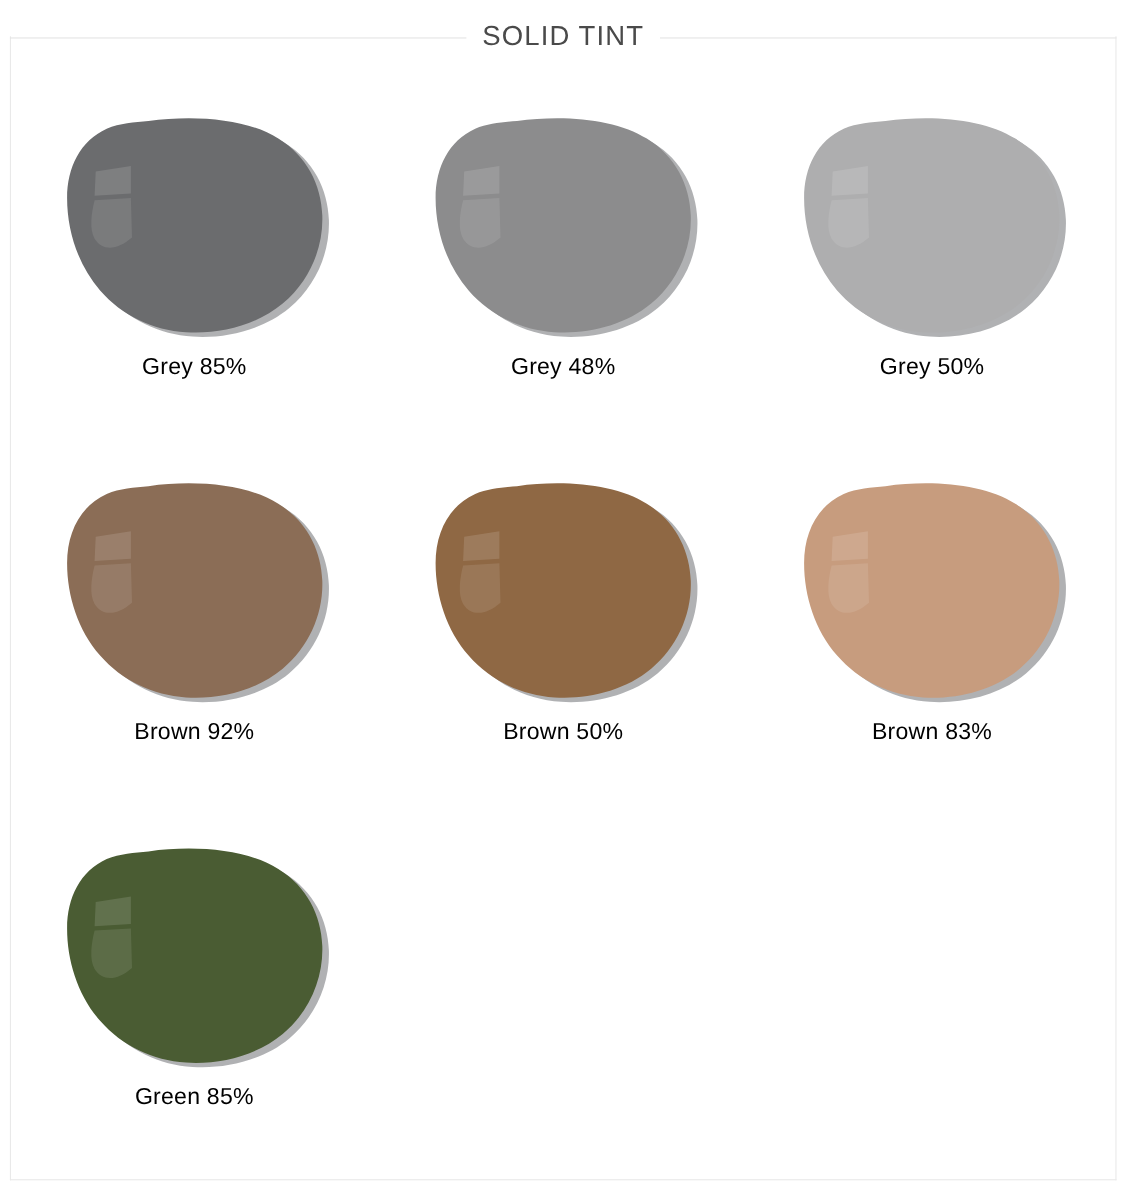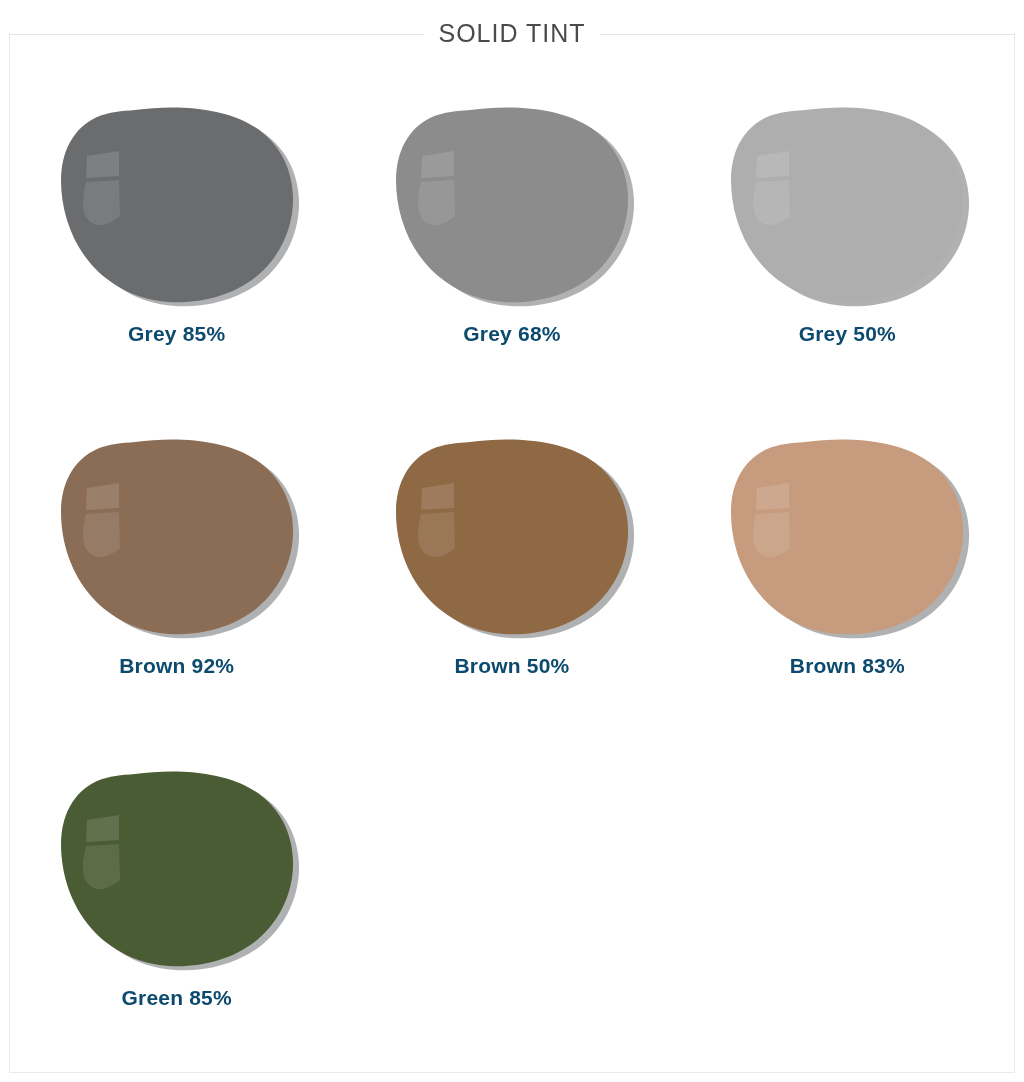--- a/index.html
+++ b/index.html
@@ -98,22 +98,22 @@
   .lens-svg {
     display: block;
     width: 240px;
     height: 200px;
     overflow: visible;
   }
 
   .swatch-label {
     margin-top: 18px;
     font-size: 21px;
-    font-weight: 700;
-    color: #0c4a6e;
+    font-weight: 400;
+    color: #000000;
     letter-spacing: 0.2px;
     white-space: nowrap;
   }
 </style>
 </head>
 <body>
 
 <div class="page">
 
   <div class="frame"></div>
@@ -153,21 +153,21 @@
               <clipPath id="lensclip1">
                 <path d="M 78 6 C 120 0 168 4 196 22 C 222 38 235 64 236 92 C 237 122 224 152 200 172 C 176 192 142 200 112 198 C 82 196 54 183 34 160 C 14 137 4 106 4 76 C 4 48 16 24 40 13 C 52 8 65 7 78 6 Z"></path>
               </clipPath>
             </defs>
             <g clip-path="url(#lensclip1)">
               <path d="M 30 52 L 62 47 L 62 72 L 29 74 Z" fill="#ffffff" opacity="0.13"></path>
               <path d="M 29 78 L 62 76 L 63 112 C 49 124 36 124 29 113 C 24 104 26 90 29 78 Z" fill="#ffffff" opacity="0.10"></path>
             </g>
           </svg>
         </div>
-        <div class="swatch-label">Grey 68%</div>
+        <div class="swatch-label">Grey 48%</div>
       </div>
       <div class="cell">
         <div class="lens-wrap">
           <svg class="lens-svg" viewBox="0 0 240 200">
             <path d="M 78 6 C 120 0 168 4 196 22 C 222 38 235 64 236 92 C 237 122 224 152 200 172 C 176 192 142 200 112 198 C 82 196 54 183 34 160 C 14 137 4 106 4 76 C 4 48 16 24 40 13 C 52 8 65 7 78 6 Z" fill="#6f7174" opacity="0.55" transform="translate(6,4)"></path>
             <path d="M 78 6 C 120 0 168 4 196 22 C 222 38 235 64 236 92 C 237 122 224 152 200 172 C 176 192 142 200 112 198 C 82 196 54 183 34 160 C 14 137 4 106 4 76 C 4 48 16 24 40 13 C 52 8 65 7 78 6 Z" fill="#aeaeaf"></path>
             <defs>
               <clipPath id="lensclip2">
                 <path d="M 78 6 C 120 0 168 4 196 22 C 222 38 235 64 236 92 C 237 122 224 152 200 172 C 176 192 142 200 112 198 C 82 196 54 183 34 160 C 14 137 4 106 4 76 C 4 48 16 24 40 13 C 52 8 65 7 78 6 Z"></path>
               </clipPath>

